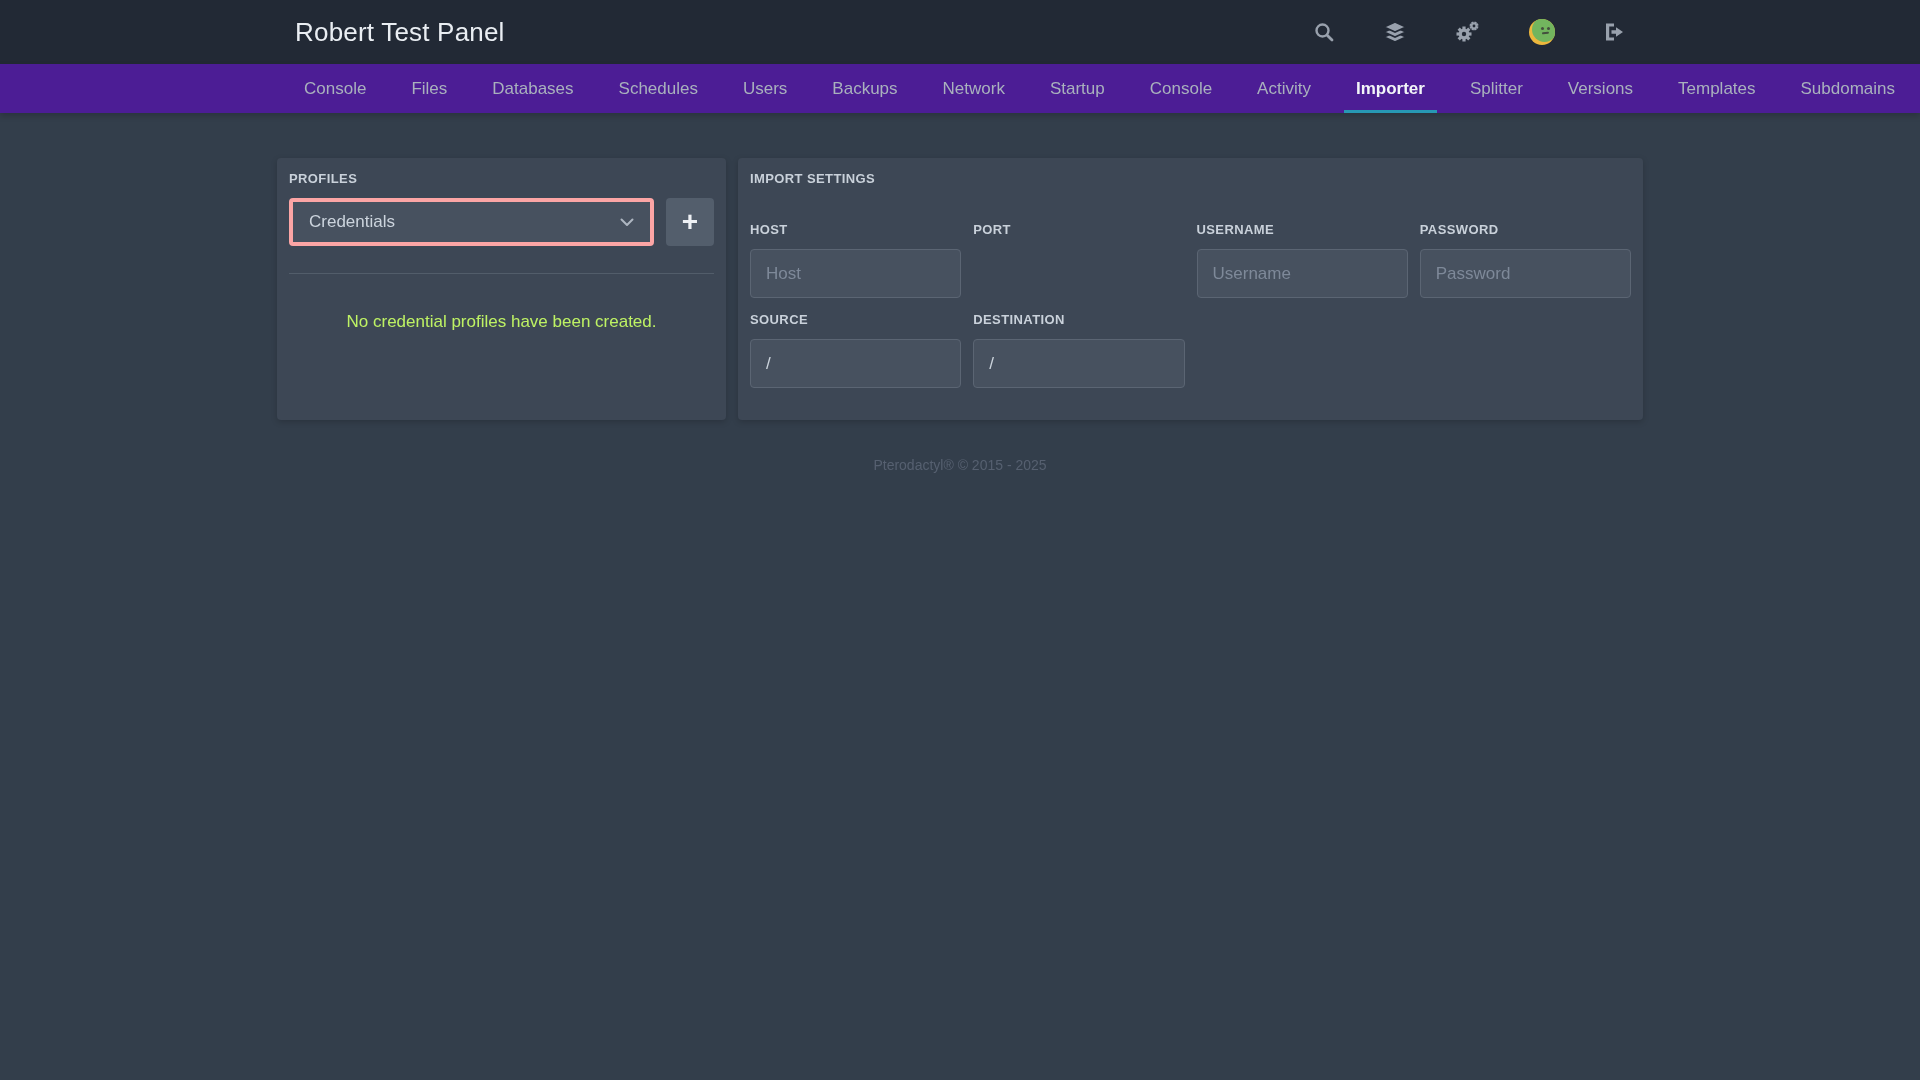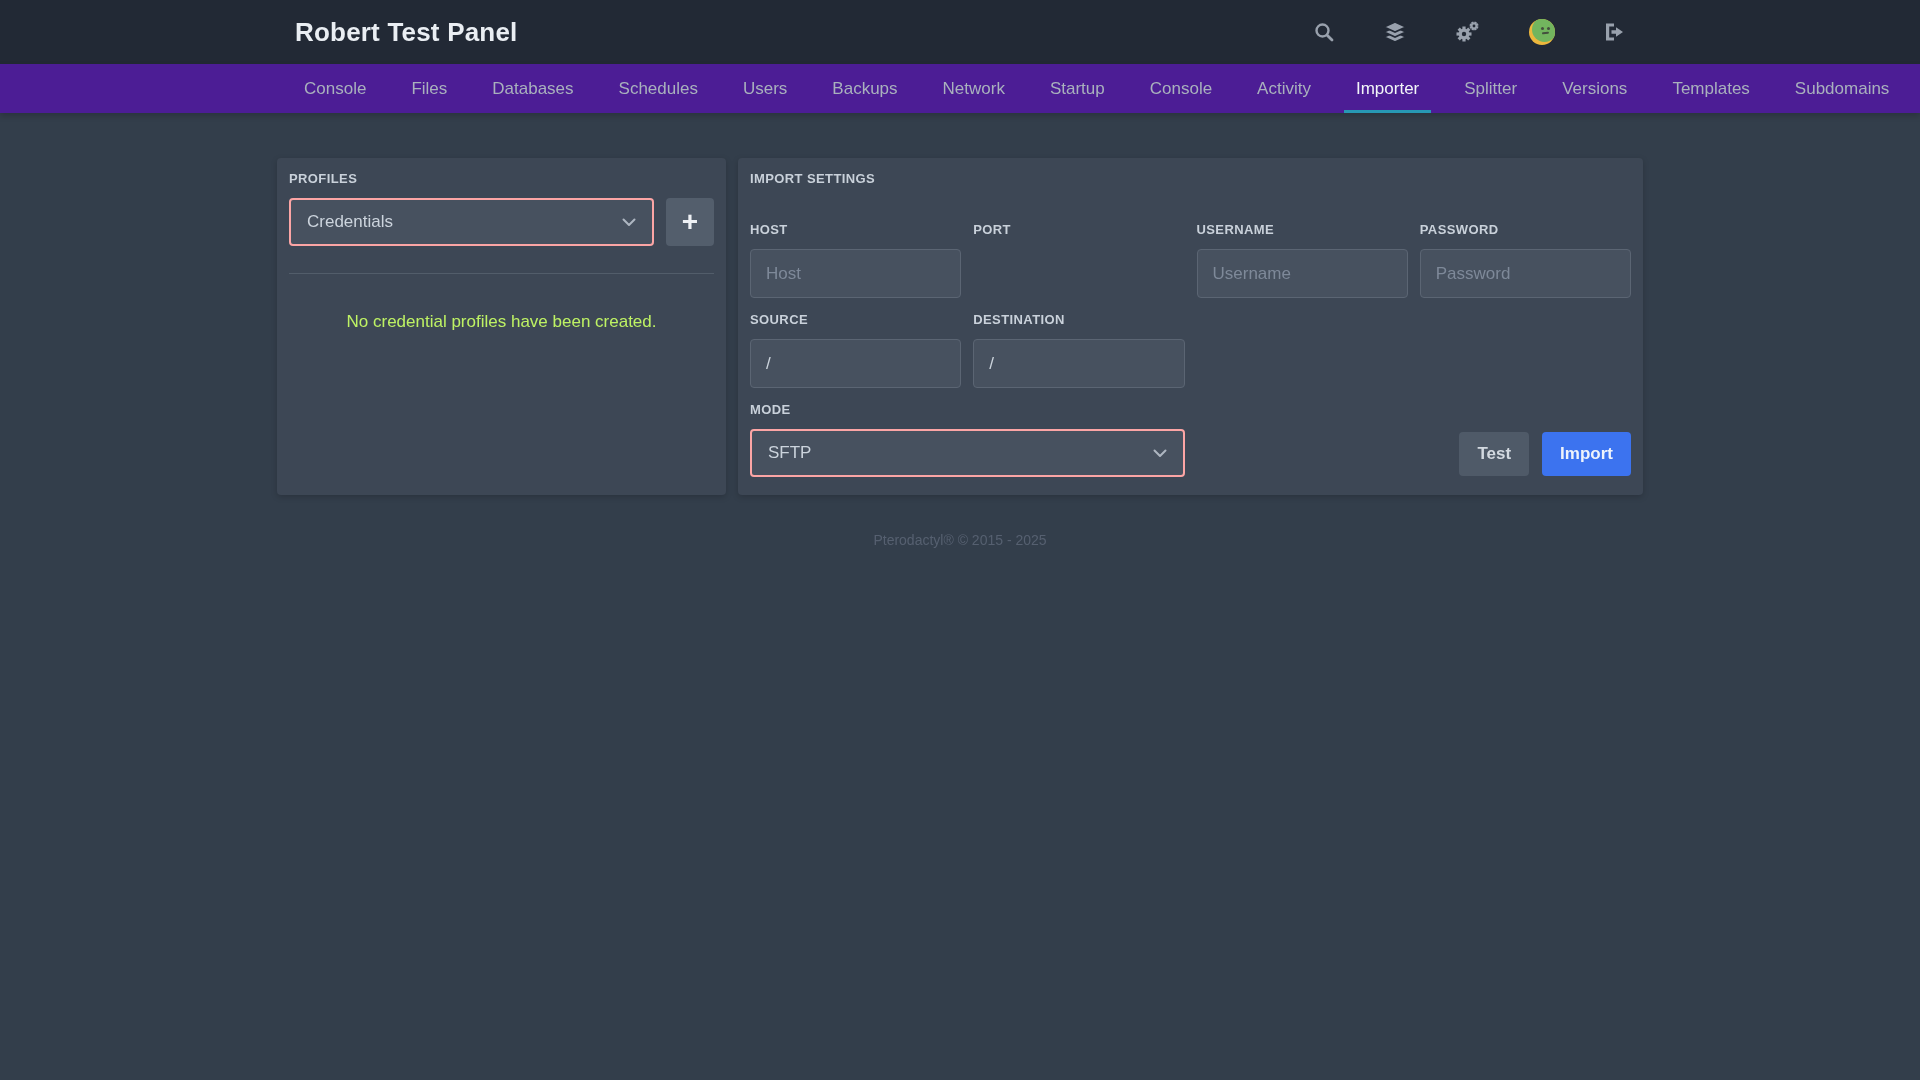--- a/index.html
+++ b/index.html
@@ -9,56 +9,56 @@
     font-family:"Liberation Sans", sans-serif;
     -webkit-font-smoothing:antialiased;
   }
 
   
   .header { height:64px; background:#222935; display:flex; align-items:center; }
   .header-inner {
     width:1366px; margin:0 auto; padding:0 18px;
     display:flex; align-items:center; justify-content:space-between;
   }
-  .app-title { font-size:26px; font-weight:bold; color:#eaeef3; letter-spacing:.2px; }
+  .app-title { font-size:26px; font-weight:normal; color:#eaeef3; letter-spacing:.2px; }
   .header-icons { display:flex; align-items:center; gap:48px; }
   .icon-btn { display:flex; align-items:center; justify-content:center; cursor:pointer; }
   .icon-btn svg { display:block; }
 
   
   .avatar { width:26px; height:26px; border-radius:50%; background:#edb73d; position:relative; overflow:hidden; cursor:pointer; }
   .avatar-skin { position:absolute; left:3px; top:-2px; width:25px; height:25px; border-radius:50%; background:#72b55e; }
   .avatar .eye { position:absolute; width:3px; height:3px; border-radius:50%; background:#44503e; top:8px; }
   .avatar .eye.l { left:12px; } .avatar .eye.r { left:18px; }
   .avatar .mouth { position:absolute; width:7px; height:2px; border-radius:2px; background:#44503e; top:13px; left:13px; transform:rotate(-8deg); }
 
   
   .nav { height:49px; background:#4c1d95; box-shadow:0 3px 6px rgba(0,0,0,.18); position:relative; z-index:2; }
   .nav-inner { display:flex; gap:21px; padding-left:292px; height:100%; white-space:nowrap; overflow:hidden; }
   .nav-item {
     display:flex; align-items:center; padding:3px 12px 0;
     font-size:17px; color:#a9b1bd; border-bottom:3px solid transparent; cursor:pointer;
   }
-  .nav-item.active { color:#f2f5f8; font-weight:normal; border-bottom-color:#2798b4; }
+  .nav-item.active { color:#f2f5f8; font-weight:bold; border-bottom-color:#2798b4; }
 
   
   .content { width:1366px; margin:45px auto 0; display:flex; gap:12px; align-items:stretch; }
   .panel {
     background:#3d4755; border-radius:4px;
     box-shadow:0 2px 6px rgba(0,0,0,.18);
     padding:13px 12px 18px;
   }
   .panel-profiles { width:449px; }
   .panel-import { width:905px; }
   .section-label { font-size:13px; font-weight:bold; color:#c9d1da; letter-spacing:.4px; line-height:15px; }
 
   
   .profile-row { display:flex; gap:12px; margin-top:12px; }
   .selectbox {
-    height:48px; background:#47515f; border:2px solid #fca5a5; border-radius:4px;
+    height:48px; background:#47515f; border:4px solid #fca5a5; border-radius:4px;
     display:flex; align-items:center; justify-content:space-between;
     padding:0 16px; color:#ccd4dd; font-size:17px; cursor:pointer;
   }
   .profile-select { flex:1; }
   .add-btn {
     width:48px; height:48px; background:#535e6c; border:none; border-radius:4px;
     color:#eef1f5; font-size:28px; font-weight:bold; line-height:1;
     display:flex; align-items:center; justify-content:center; cursor:pointer;
   }
   .divider { border:none; border-top:1px solid #525d6a; margin-top:27px; }
@@ -218,31 +218,16 @@
       <div class="field">
         <label class="field-label">SOURCE</label>
         <input class="text-input" type="text" value="/" style="">
       </div>
       <div class="field">
         <label class="field-label">DESTINATION</label>
         <input class="text-input" type="text" value="/" style="">
       </div>
     </div>
 
-    <div class="mode-row">
-      <div class="field" style="margin-bottom:0;">
-        <label class="field-label">MODE</label>
-        <div class="selectbox">
-          <span>SFTP</span>
-          <svg width="14" height="9" viewBox="0 0 14 9">
-            <path d="M1.5 1.5 L7 7 12.5 1.5" fill="none" stroke="#aeb6c1" stroke-width="2" stroke-linecap="round" stroke-linejoin="round"></path>
-          </svg>
-        </div>
-      </div>
-      <div class="actions">
-        <button class="btn btn-test">Test</button>
-        <button class="btn btn-import">Import</button>
-      </div>
-    </div>
   </div>
 </div>
 
 <div class="footer">Pterodactyl® © 2015 - 2025</div>
 
 </body></html>

